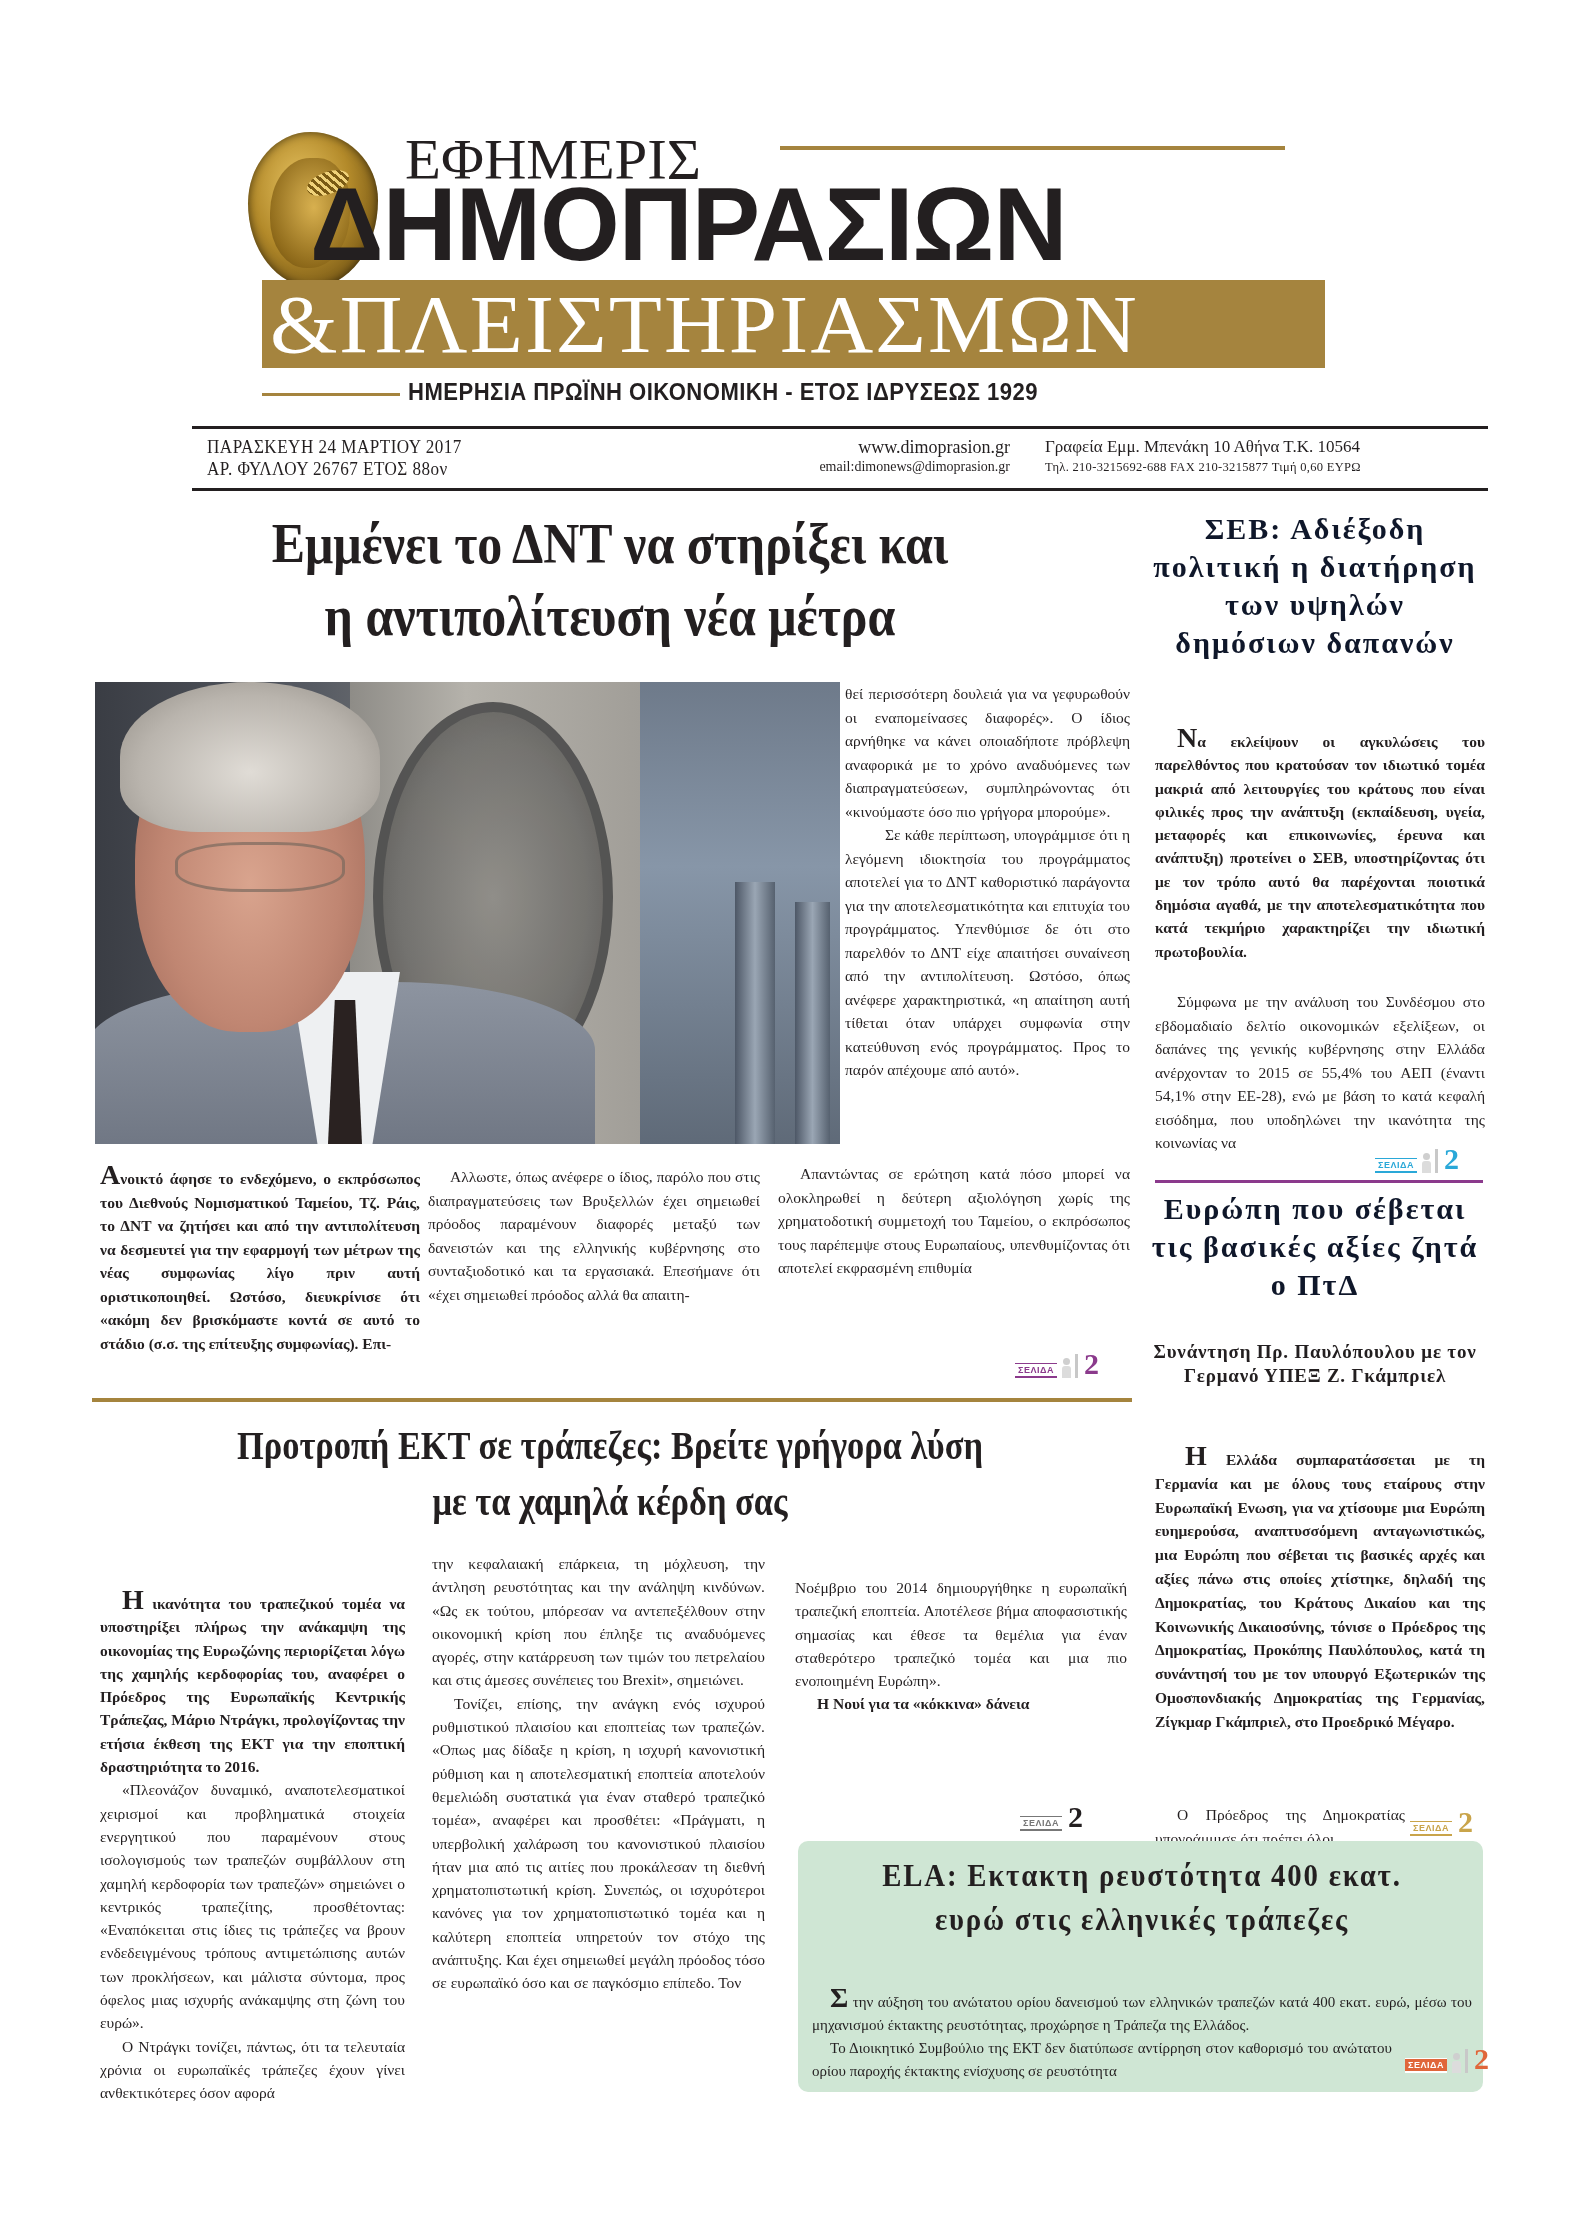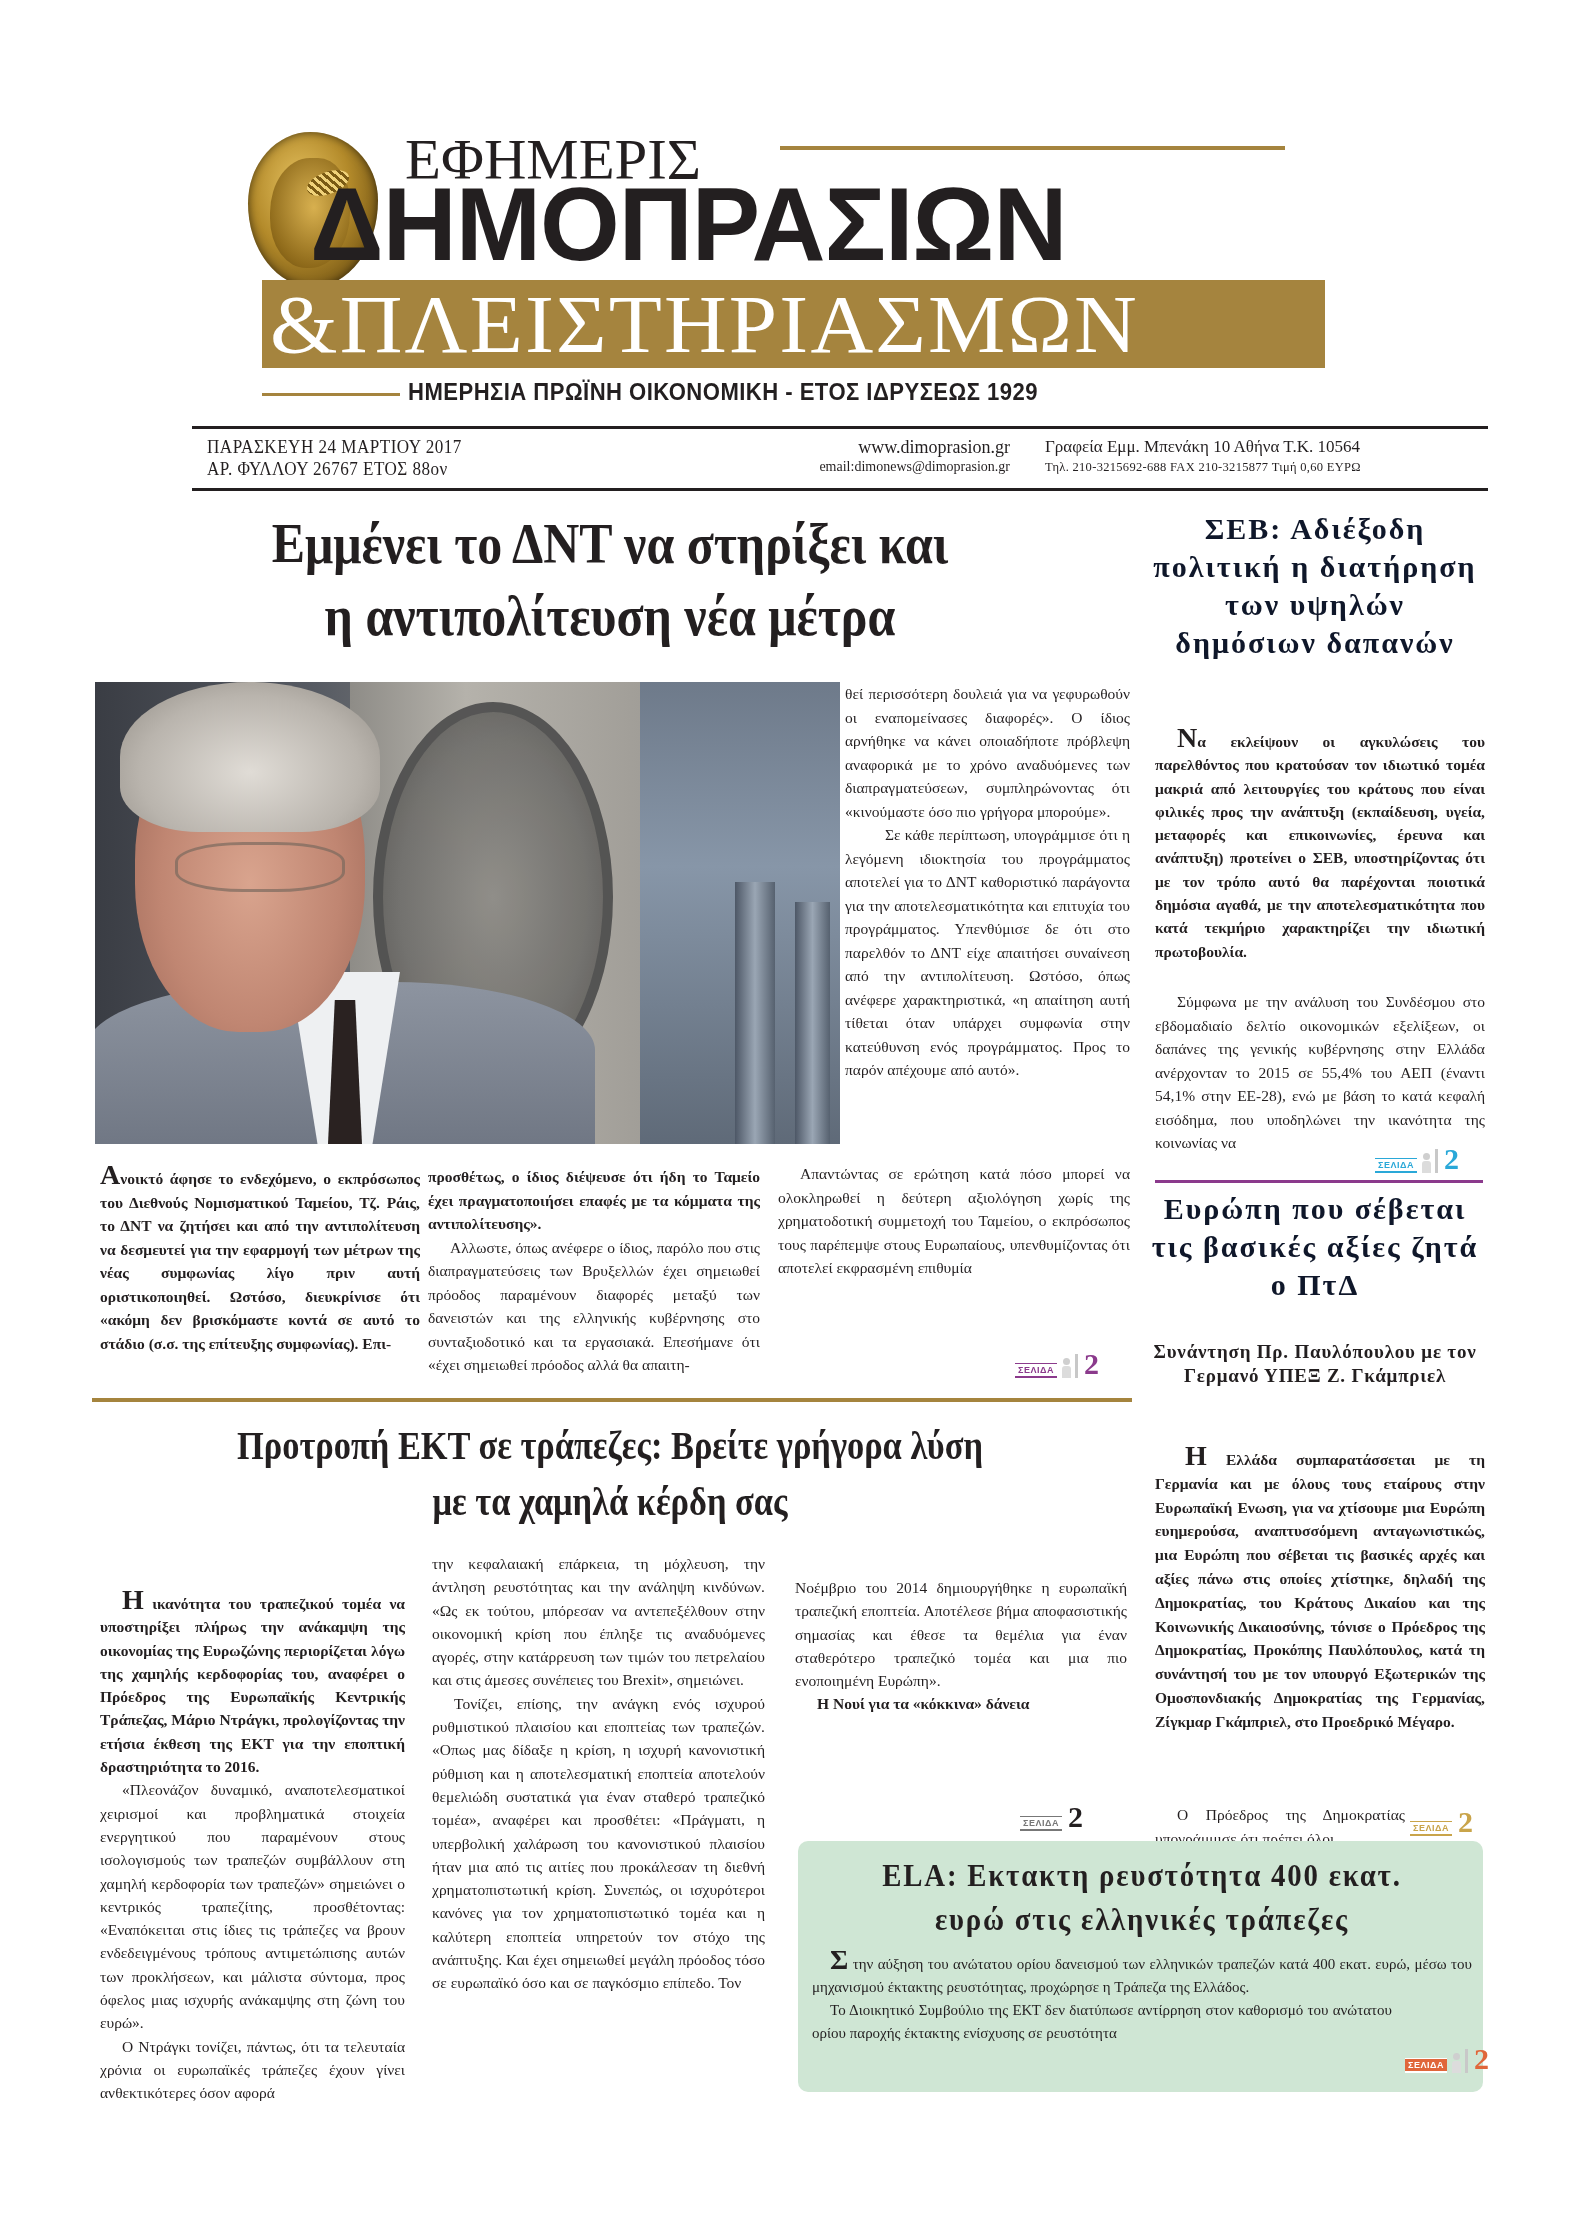--- a/index.html
+++ b/index.html
@@ -129,21 +129,20 @@
   <div class="person-head"></div>
   <div class="hair"></div>
   <div class="glasses"></div>
 </div>
 
 <div class="abs col" style="left:100px; top:1165px; width:320px; height:225px; overflow:hidden;">
   <p class="b" style="text-indent:0;"><span class="dropcap">Α</span><span>νοικτό άφησε το ενδεχόμενο, ο εκπρόσωπος του Διεθνούς Νομισματικού Ταμείου, Τζ. Ράις, το ΔΝΤ να ζητήσει και από την αντιπολίτευση να δεσμευτεί για την εφαρμογή των μέτρων της νέας συμφωνίας λίγο πριν αυτή οριστικοποιηθεί. Ωστόσο, διευκρίνισε ότι «ακόμη δεν βρισκόμαστε κοντά σε αυτό το στάδιο (σ.σ. της επίτευξης συμφωνίας). Επι-</span></p>
 </div>
 
 <div class="abs col" style="left:428px; top:1165px; width:332px; height:225px; overflow:hidden;">
-  <p class="noind b">προσθέτως, ο ίδιος διέψευσε ότι ήδη το Ταμείο έχει πραγματοποιήσει επαφές με τα κόμματα της αντιπολίτευσης».</p>
   <p>Αλλωστε, όπως ανέφερε ο ίδιος, παρόλο που στις διαπραγματεύσεις των Βρυξελλών έχει σημειωθεί πρόοδος παραμένουν διαφορές μεταξύ των δανειστών και της ελληνικής κυβέρνησης στο συνταξιοδοτικό και τα εργασιακά. Επεσήμανε ότι «έχει σημειωθεί πρόοδος αλλά θα απαιτη-</p>
 </div>
 
 <div class="abs col" style="left:845px; top:682px; width:285px; height:480px; overflow:hidden;">
   <p class="noind">θεί περισσότερη δουλειά για να γεφυρωθούν οι εναπομείνασες διαφορές». Ο ίδιος αρνήθηκε να κάνει οποιαδήποτε πρόβλεψη αναφορικά με το χρόνο αναδυόμενες των διαπραγματεύσεων, συμπληρώνοντας ότι «κινούμαστε όσο πιο γρήγορα μπορούμε».</p>
   <p style="text-indent:40px;">Σε κάθε περίπτωση, υπογράμμισε ότι η λεγόμενη ιδιοκτησία του προγράμματος αποτελεί για το ΔΝΤ καθοριστικό παράγοντα για την αποτελεσματικότητα και επιτυχία του προγράμματος. Υπενθύμισε δε ότι στο παρελθόν το ΔΝΤ είχε απαιτήσει συναίνεση από την αντιπολίτευση. Ωστόσο, όπως ανέφερε χαρακτηριστικά, «η απαίτηση αυτή τίθεται όταν υπάρχει συμφωνία στην κατεύθυνση ενός προγράμματος. Προς το παρόν απέχουμε από αυτό».</p>
 </div>
 <div class="abs col" style="left:778px; top:1162px; width:352px; height:228px; overflow:hidden;">
   <p>Απαντώντας σε ερώτηση κατά πόσο μπορεί να ολοκληρωθεί η δεύτερη αξιολόγηση χωρίς της χρηματοδοτική συμμετοχή του Ταμείου, ο εκπρόσωπος τους παρέπεμψε στους Ευρωπαίους, υπενθυμίζοντας ότι αποτελεί εκφρασμένη επιθυμία</p>
 </div>
@@ -204,21 +203,21 @@
   <span class="lbl" style="color:#777;">ΣΕΛΙΔΑ</span>
   <span class="num">2</span>
 </div>
 
 <div class="abs ela"></div>
 <div class="abs ela-h">
   <div>ELA: Εκτακτη ρευστότητα 400 εκατ.</div>
   <div>ευρώ στις ελληνικές τράπεζες</div>
 </div>
 <div class="abs ela-body">
-  <p class="b" style="text-indent:18px;"><span class="dropcap">Σ</span><span> την αύξηση του ανώτατου ορίου δανεισμού των ελληνικών τραπεζών κατά 400 εκατ. ευρώ, μέσω του μηχανισμού έκτακτης ρευστότητας, προχώρησε η Τράπεζα της Ελλάδος.</span></p>
+  <p class="b" style="text-indent:18px;margin-top:38px;"><span class="dropcap">Σ</span><span> την αύξηση του ανώτατου ορίου δανεισμού των ελληνικών τραπεζών κατά 400 εκατ. ευρώ, μέσω του μηχανισμού έκτακτης ρευστότητας, προχώρησε η Τράπεζα της Ελλάδος.</span></p>
   <p style="text-indent:18px; padding-right:80px;">Το Διοικητικό Συμβούλιο της ΕΚΤ δεν διατύπωσε αντίρρηση στον καθορισμό του ανώτατου ορίου παροχής έκτακτης ενίσχυσης σε ρευστότητα</p>
 </div>
 <div class="abs selida" style="left:1405px; top:2045px; color:#e0663a;">
   <span class="lbl" style="background:#e0663a; color:#fff;">ΣΕΛΙΔΑ</span>
   <span class="fig"></span>
   <span class="door"></span>
   <span class="num">2</span>
 </div>
 
 </body></html>

